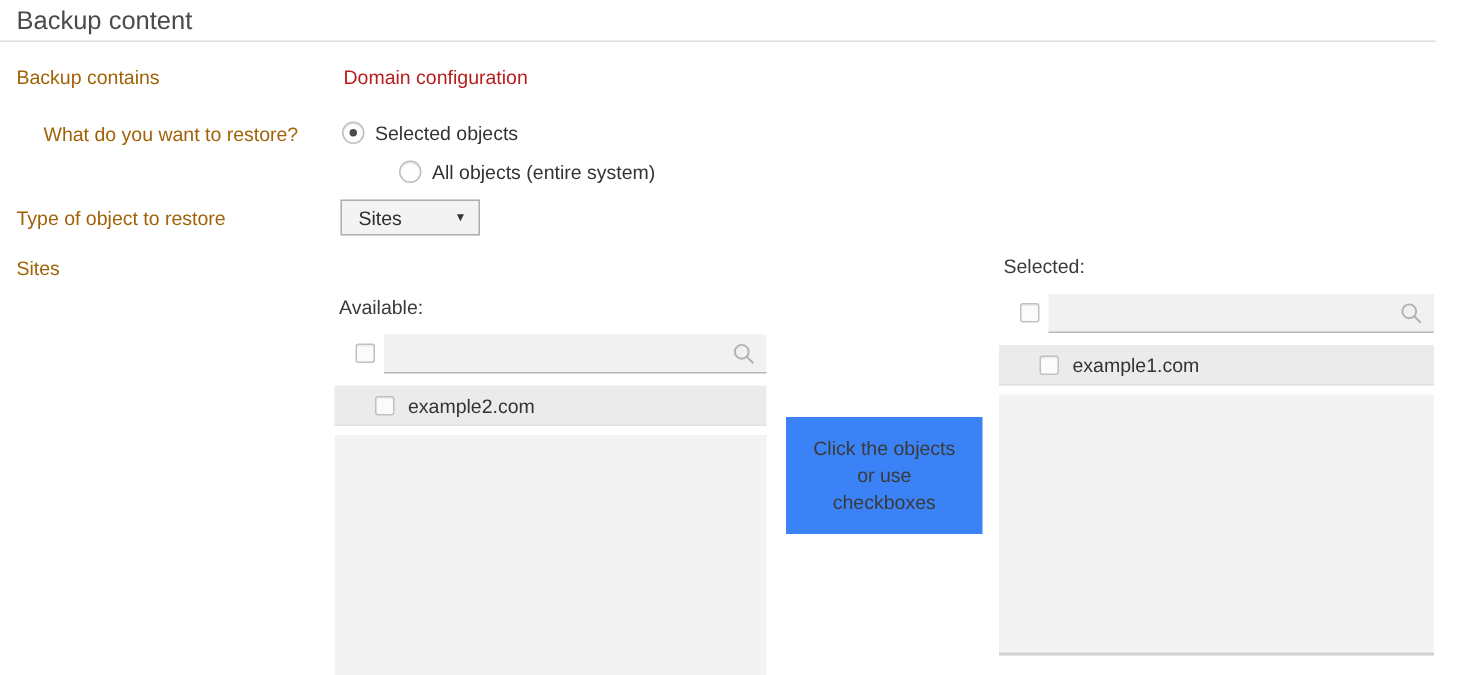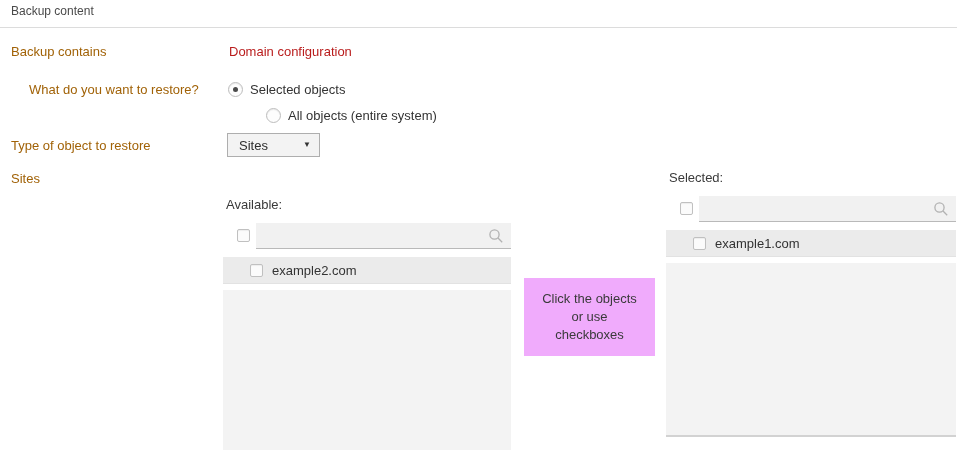--- a/index.html
+++ b/index.html
@@ -1,31 +1,31 @@
 <!DOCTYPE html>
 <html><head>
 <meta charset="utf-8">
 <style>
   * { margin:0; padding:0; box-sizing:border-box; }
   html,body { background:#fff; }
   .stage {
     position:relative; width:975px; height:450px; background:#ffffff; overflow:hidden;
     font-family:"Liberation Sans","DejaVu Sans",sans-serif; font-size:13px; color:#3c3c3c;
   }
-  .page-title { position:absolute; left:11px; top:4px; font-size:12px; font-weight:400; color:#4a4a4a; }
+  .page-title { position:absolute; left:11px; top:4px; font-size:17px; font-weight:400; color:#4a4a4a; }
   .rule { position:absolute; left:0; top:27px; width:957px; height:1px; background:#dcdcdc; }
 
   .lbl { position:absolute; left:11px; white-space:nowrap; color:#a16207; }
   .lbl-backup-contains { top:44px; }
   .val-backup-contains { position:absolute; left:229px; top:44px; color:#b91c1c; }
   .lbl-restore-scope { top:82px;margin-left:18px; }
   .lbl-object-type { top:138px; }
   .lbl-sites { top:171px; }
 
-  .radio-row { position:absolute; left:228px; display:flex; align-items:center; height:16px; cursor:default; }
+  .radio-row { position:absolute; left:228px; display:flex; align-items:flex-start; height:16px; cursor:default; }
   .radio-row-1 { top:81px; } .radio-row-2 { top:107px;margin-left:38px; }
   .radio { position:relative; width:15px; height:15px; border:1px solid #bdbdbd; border-radius:50%;
            background:#fdfdfd; box-shadow:inset 0 1px 1px rgba(0,0,0,.08); flex:0 0 auto; }
   .radio.checked::after { content:""; position:absolute; left:4px; top:4px; width:5px; height:5px;
            border-radius:50%; background:#4a4a4a; }
   .radio-label { margin-left:7px; color:#333; }
 
   .select { position:absolute; left:227px; top:133px; width:93px; height:24px; border:1px solid #aeaeae;
             background:#f3f3f3; display:flex; align-items:center; justify-content:space-between;
             padding:0 8px 0 11px; color:#2d2d2d; cursor:default; }
@@ -45,21 +45,21 @@
               border-bottom:1px solid #b9b9b9; padding:0 28px 0 8px; font:inherit; color:#333; outline:none; }
   .search-icon { position:absolute; right:7px; top:5px; }
 
   .list-item { position:absolute; left:0; right:0; top:60px; height:27px; background:#ebebeb;
               border-bottom:1px solid #e2e2e2; display:flex; align-items:center; padding-left:27px; cursor:default; }
   .list-item .item-label { margin-left:9px; color:#333; }
 
   .list-body { position:absolute; left:0; right:0; top:93px; bottom:0; background:#f3f3f3;
               border-bottom:2px solid #d2d2d2; }
 
-  .hint-box { position:absolute; left:524px; top:278px; width:131px; height:78px; background:#f0abfc;
+  .hint-box { position:absolute; left:524px; top:278px; width:131px; height:78px; background:#3b82f6;
               padding:12px 14px 0; text-align:center; line-height:18px; color:#3a3a3a; }
 </style>
 </head>
 <body>
 
 <div class="stage">
 
   <div class="page-title">Backup content</div>
   <div class="rule"></div>
 

